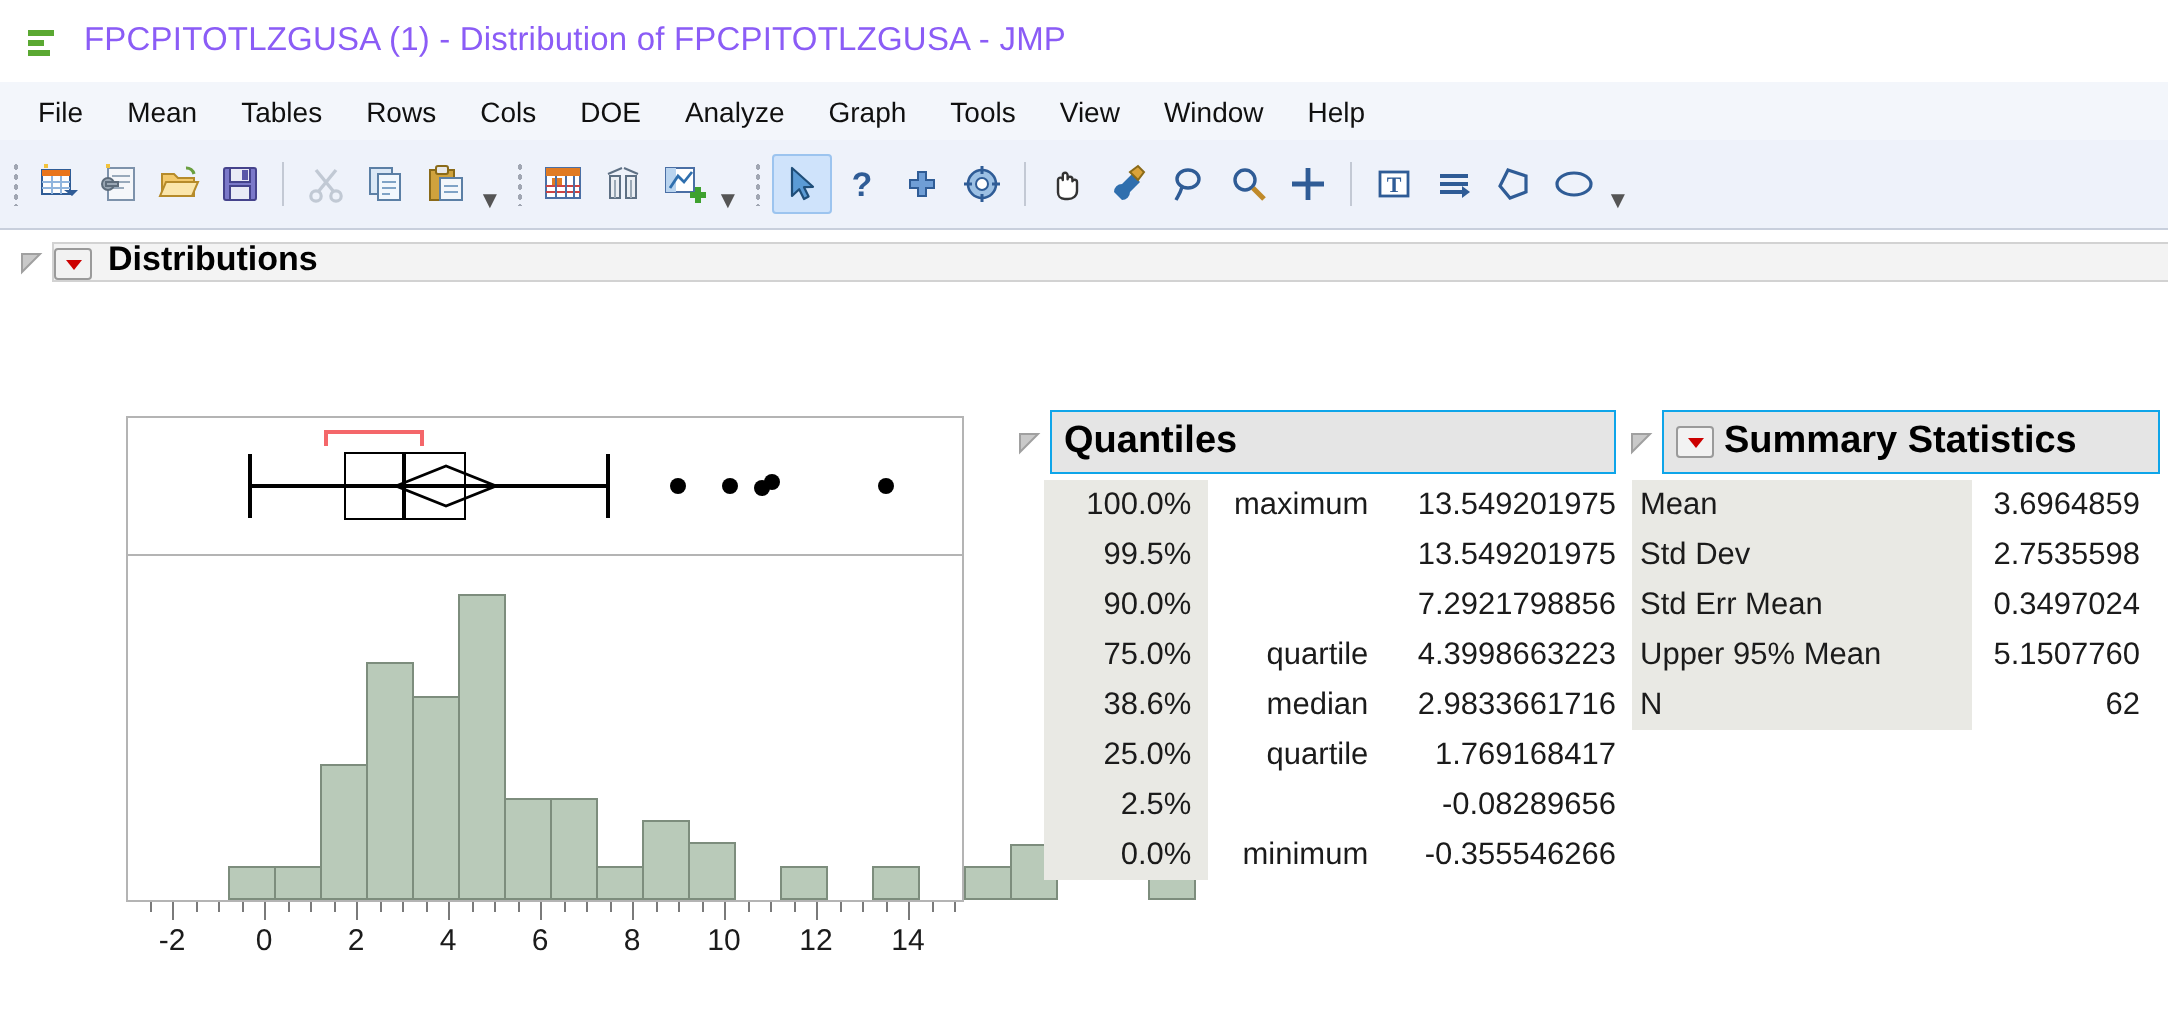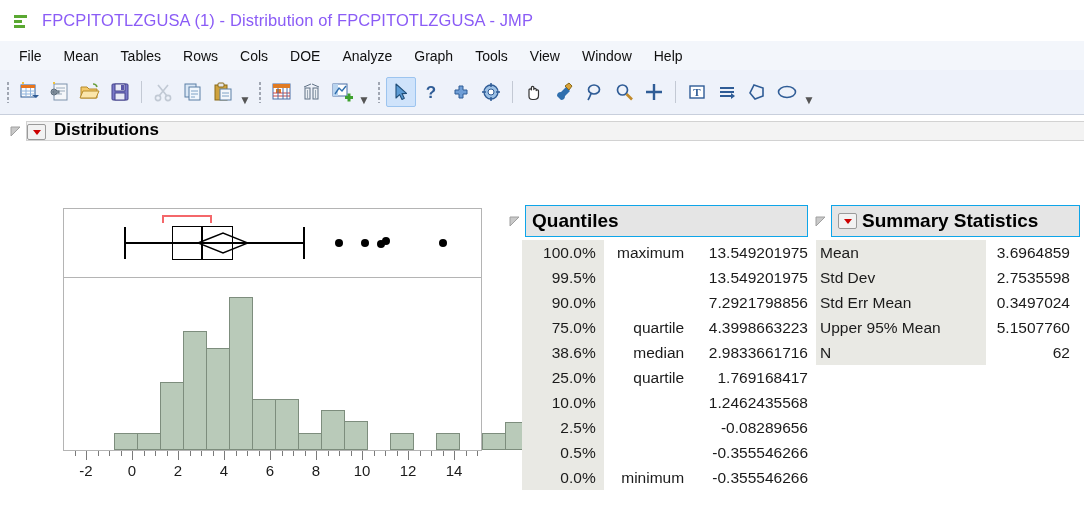--- a/index.html
+++ b/index.html
@@ -521,33 +521,23 @@
             <td class="pct">38.6%</td>
             <td class="nm">median</td>
             <td class="val">2.9833661716</td>
           </tr>
           <tr>
             <td class="pct">25.0%</td>
             <td class="nm">quartile</td>
             <td class="val">1.769168417</td>
           </tr>
           <tr>
-            <td class="pct">10.0%</td>
-            <td class="nm"></td>
-            <td class="val">1.2462435568</td>
-          </tr>
-          <tr>
             <td class="pct">2.5%</td>
             <td class="nm"></td>
             <td class="val">-0.08289656</td>
-          </tr>
-          <tr>
-            <td class="pct">0.5%</td>
-            <td class="nm"></td>
-            <td class="val">-0.355546266</td>
           </tr>
           <tr>
             <td class="pct">0.0%</td>
             <td class="nm">minimum</td>
             <td class="val">-0.355546266</td>
           </tr>
         </tbody>
       </table>
     </div>
 

